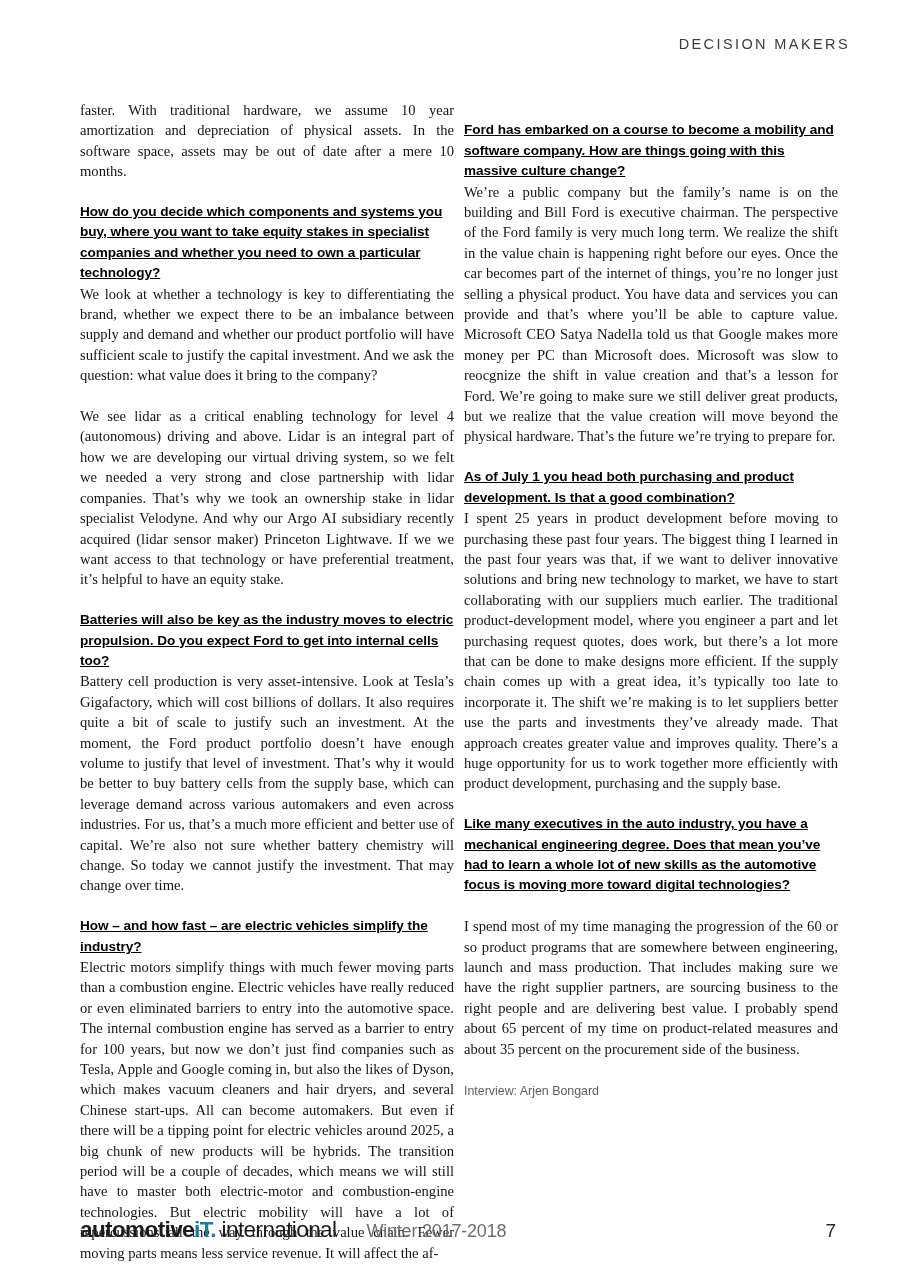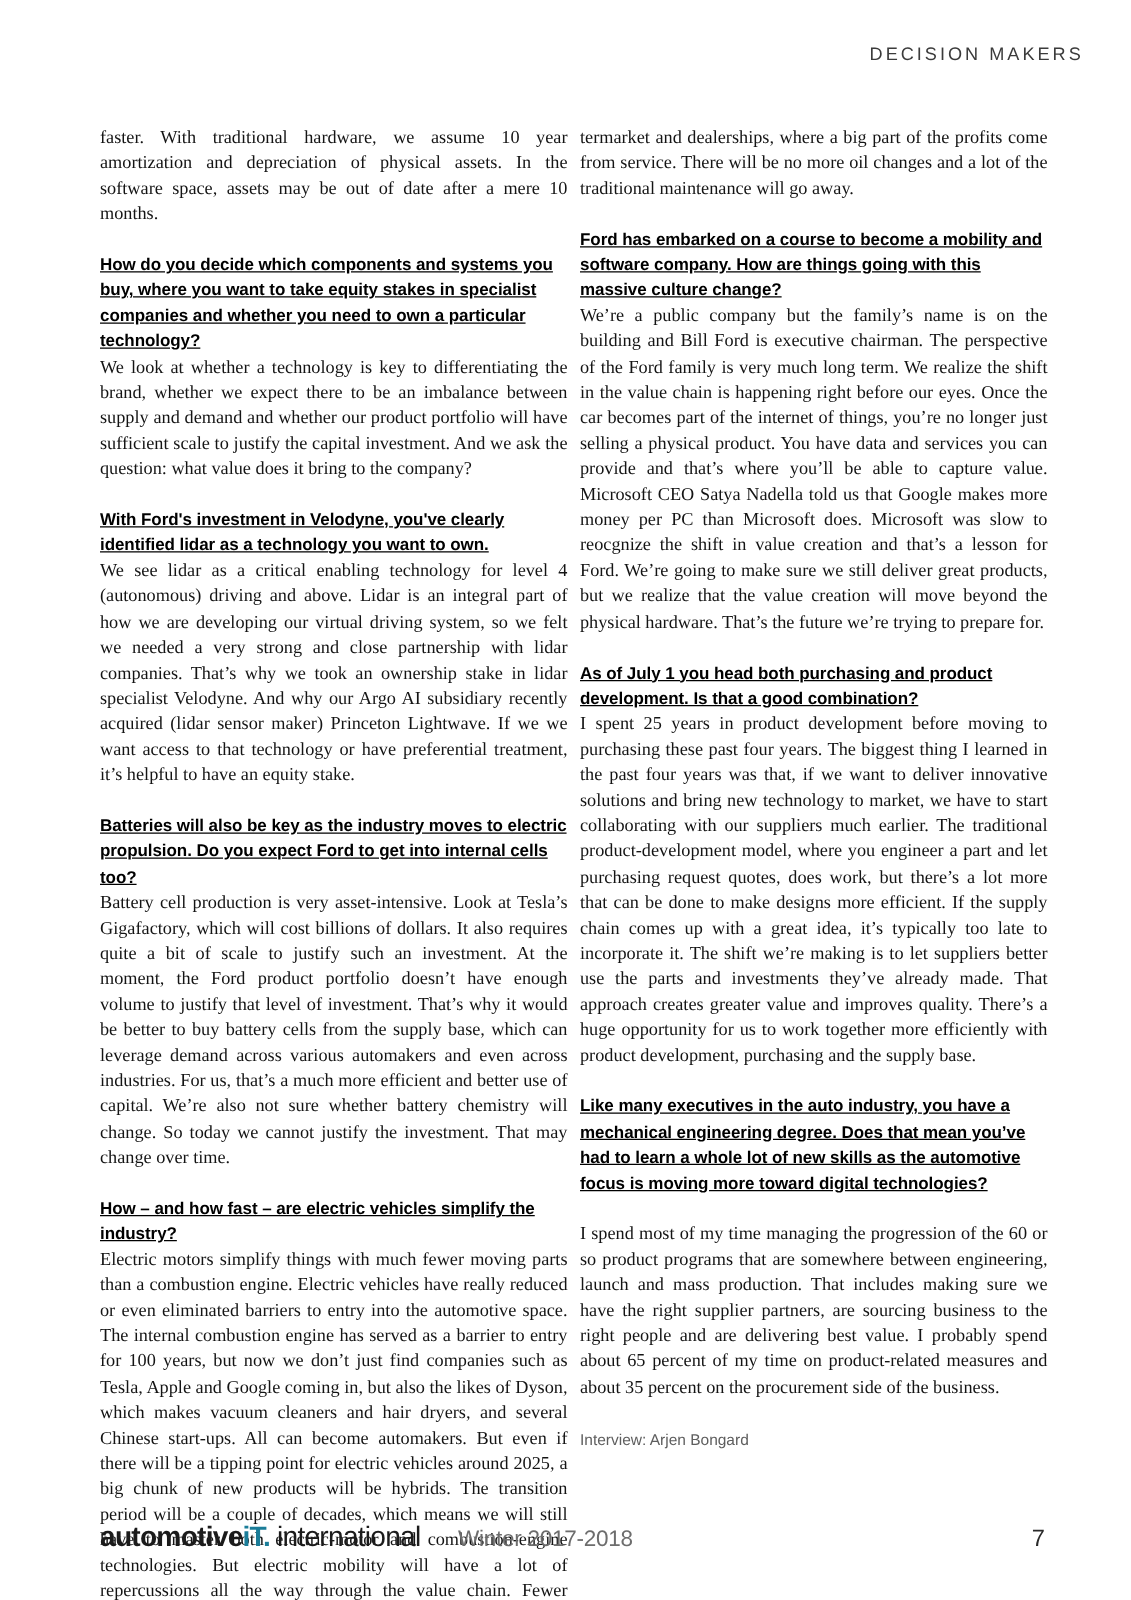--- a/index.html
+++ b/index.html
@@ -20,21 +20,21 @@
     height: 1280px;
     position: relative;
     box-sizing: border-box;
   }
 
   
   .running-head {
     position: absolute;
     top: 36px;
     left: 80px;
-    right: 38px;
+    right: 55px;
     text-align: right;
     font-family: "Liberation Sans", sans-serif;
     font-size: 14.5px;
     letter-spacing: 2.4px;
     color: #3b3b3b;
     font-weight: 400;
   }
 
   
   .columns {
@@ -146,31 +146,29 @@
 
   <div class="running-head">DECISION MAKERS</div>
 
   <div class="columns">
     <div class="column" id="col-left">
         <p class="body-text first">faster. With traditional hardware, we assume 10 year amortization and depreciation of physical assets. In the software space, assets may be out of date after a mere 10 months.</p>
         <div class="gap"></div>
         <h3 class="question">How do you decide which components and systems you buy, where you want to take equity stakes in specialist companies and whether you need to own a particular technology?</h3>
         <p class="body-text">We look at whether a technology is key to differentiating the brand, whether we expect there to be an imbalance between supply and demand and whether our product portfolio will have sufficient scale to justify the capital investment. And we ask the question: what value does it bring to the company?</p>
         <div class="gap"></div>
-        <h3 class="question">With Ford's investment in Velodyne, you've clearly identified lidar as a technology you want to own.</h3>
         <p class="body-text">We see lidar as a critical enabling technology for level 4 (autonomous) driving and above. Lidar is an integral part of how we are developing our virtual driving system, so we felt we needed a very strong and close partnership with lidar companies. That’s why we took an ownership stake in lidar specialist Velodyne. And why our Argo AI subsidiary recently acquired (lidar sensor maker) Princeton Lightwave. If we we want access to that technology or have preferential treatment, it’s helpful to have an equity stake.</p>
         <div class="gap"></div>
         <h3 class="question">Batteries will also be key as the industry moves to electric propulsion. Do you expect Ford to get into internal cells too?</h3>
         <p class="body-text">Battery cell production is very asset-intensive. Look at Tesla’s Gigafactory, which will cost billions of dollars. It also requires quite a bit of scale to justify such an investment. At the moment, the Ford product portfolio doesn’t have enough volume to justify that level of investment. That’s why it would be better to buy battery cells from the supply base, which can leverage demand across various automakers and even across industries. For us, that’s a much more efficient and better use of capital. We’re also not sure whether battery chemistry will change. So today we cannot justify the investment. That may change over time.</p>
         <div class="gap"></div>
         <h3 class="question">How – and how fast – are electric vehicles simplify the industry?</h3>
         <p class="body-text">Electric motors simplify things with much fewer moving parts than a combustion engine. Electric vehicles have really reduced or even eliminated barriers to entry into the automotive space. The internal combustion engine has served as a barrier to entry for 100 years, but now we don’t just find companies such as Tesla, Apple and Google coming in, but also the likes of Dyson, which makes vacuum cleaners and hair dryers, and several Chinese start-ups. All can become automakers. But even if there will be a tipping point for electric vehicles around 2025, a big chunk of new products will be hybrids. The transition period will be a couple of decades, which means we will still have to master both electric-motor and combustion-engine technologies. But electric mobility will have a lot of repercussions all the way through the value chain. Fewer moving parts means less service revenue. It will affect the af-</p>
       </div>
     <div class="column" id="col-right">
-        <p class="body-text first">termarket and dealerships, where a big part of the profits come from service. There will be no more oil changes and a lot of the traditional maintenance will go away.</p>
         <div class="gap"></div>
         <h3 class="question">Ford has embarked on a course to become a mobility and software company. How are things going with this massive culture change?</h3>
         <p class="body-text">We’re a public company but the family’s name is on the building and Bill Ford is executive chairman. The perspective of the Ford family is very much long term. We realize the shift in the value chain is happening right before our eyes. Once the car becomes part of the internet of things, you’re no longer just selling a physical product. You have data and services you can provide and that’s where you’ll be able to capture value. Microsoft CEO Satya Nadella told us that Google makes more money per PC than Microsoft does. Microsoft was slow to reocgnize the shift in value creation and that’s a lesson for Ford. We’re going to make sure we still deliver great products, but we realize that the value creation will move beyond the physical hardware. That’s the future we’re trying to prepare for.</p>
         <div class="gap"></div>
         <h3 class="question">As of July 1 you head both purchasing and product development. Is that a good combination?</h3>
         <p class="body-text">I spent 25 years in product development before moving to purchasing these past four years. The biggest thing I learned in the past four years was that, if we want to deliver innovative solutions and bring new technology to market, we have  to start collaborating with our suppliers much earlier. The traditional product-development model, where you engineer a part and let purchasing request quotes, does work, but there’s a lot more that can be done to make designs more efficient. If the supply chain comes up with a great idea, it’s typically too late to incorporate it. The shift we’re making is to let suppliers better use the parts and investments they’ve already made. That approach creates greater value and improves quality. There’s a huge opportunity for us to work together more efficiently with product development, purchasing and the supply base.</p>
         <div class="gap"></div>
         <h3 class="question">Like many executives in the auto industry, you have a mechanical engineering degree. Does that mean you’ve had to learn a whole lot of new skills as the automotive focus is moving more toward digital technologies?</h3>
         <div class="gap"></div>
         <p class="body-text">I spend most of my time managing the progression of the 60 or so product programs that are somewhere between engineering, launch and mass production. That includes making sure we have the right supplier partners, are sourcing business to the right people and are delivering best value. I probably spend about 65 percent of my time on product-related measures and about 35 percent on the procurement side of the business.</p>

